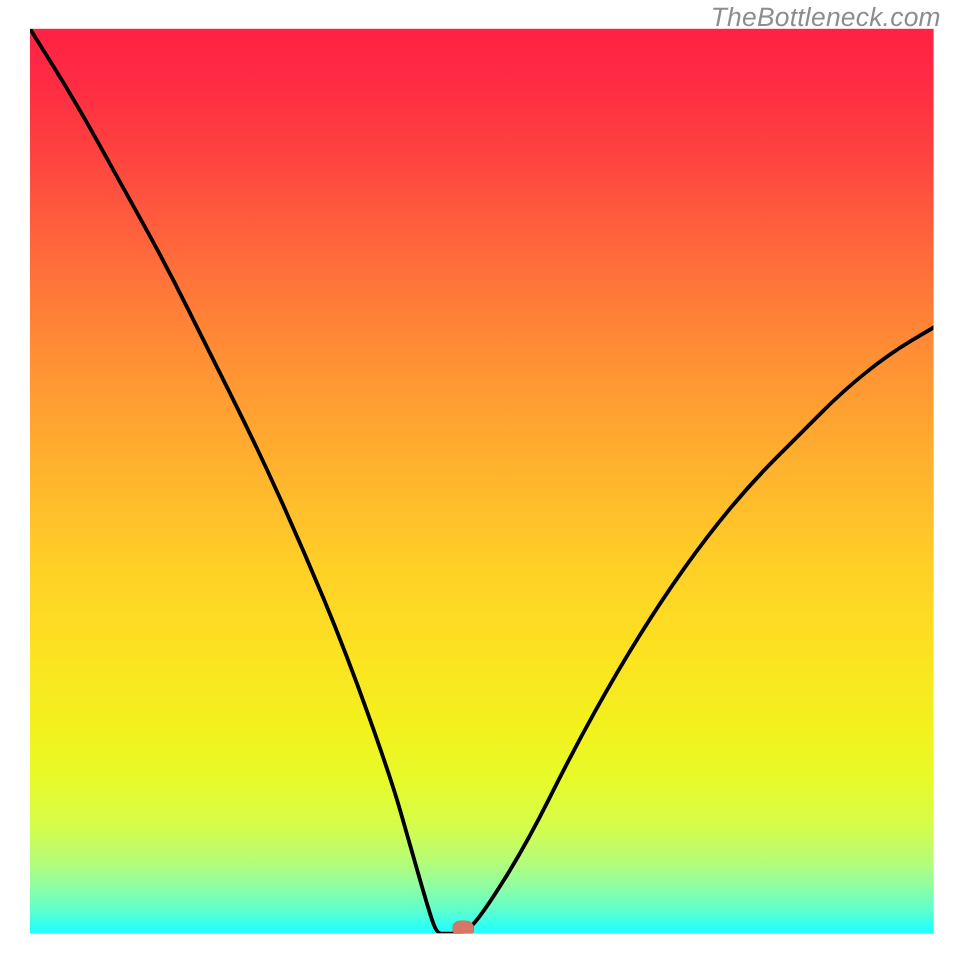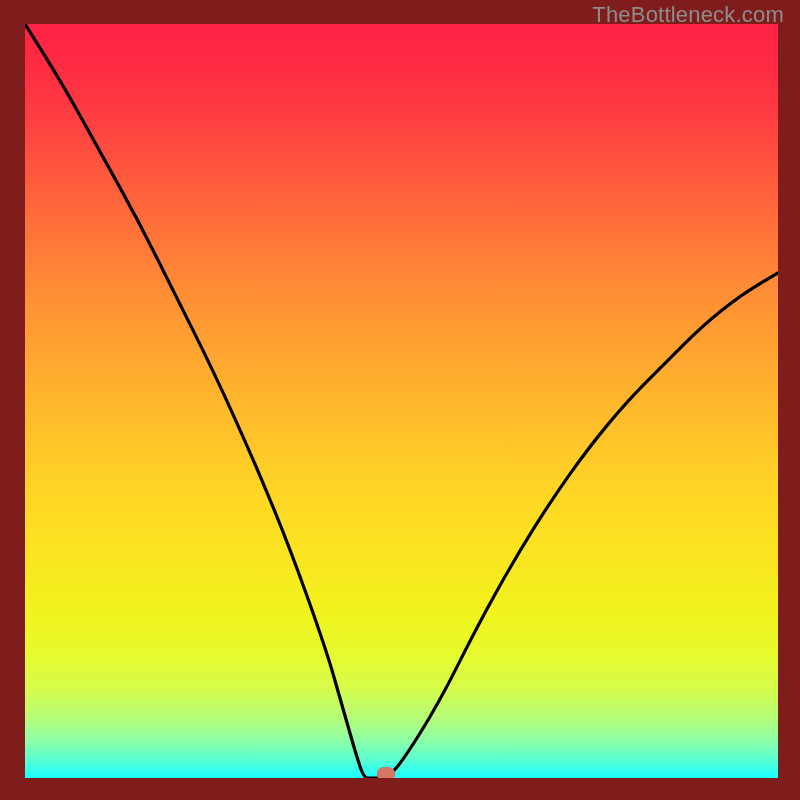--- a/index.html
+++ b/index.html
@@ -8,21 +8,22 @@
     width: 800px;
     height: 800px;
     background: #000;
     font-family: Arial, Helvetica, sans-serif;
     overflow: hidden;
   }
   .container {
     position: relative;
     width: 800px;
     height: 800px;
-    background: #7f1d1d;
+    background: #ffffff;
+    font-style: italic;
   }
   .watermark {
     position: absolute;
     top: 2px;
     right: 16px;
     color: #8d8d8d;
     font-size: 22px;
     font-weight: 500;
     letter-spacing: 0.2px;
     z-index: 5;

